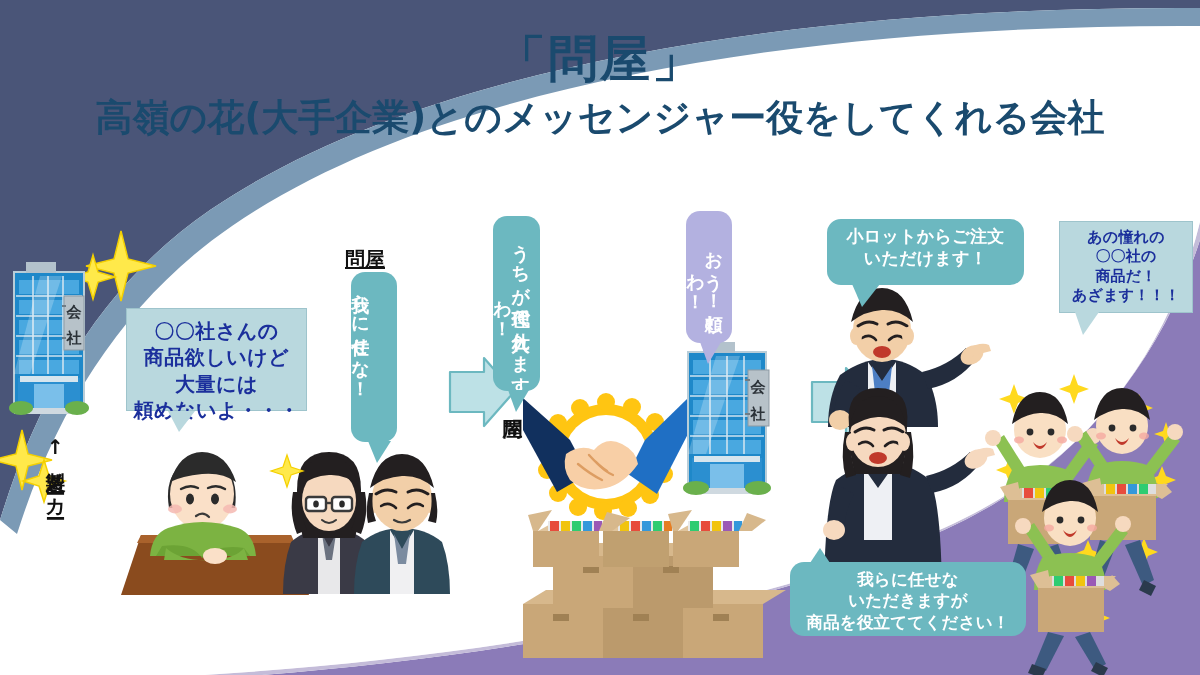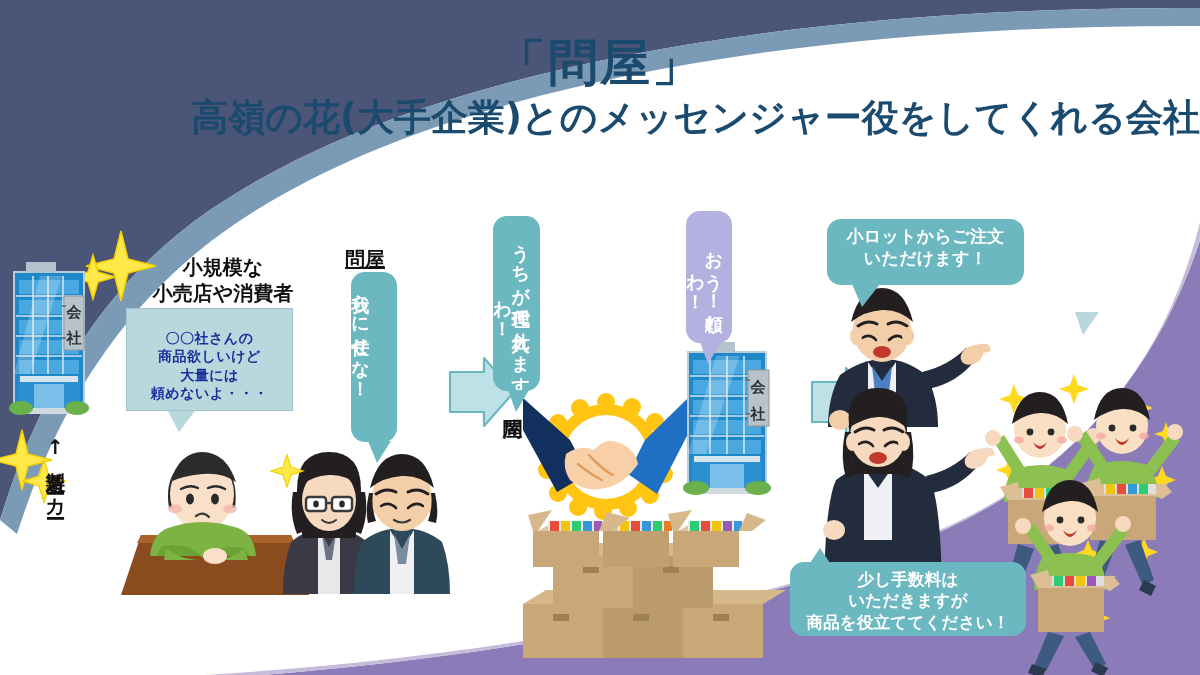--- a/index.html
+++ b/index.html
@@ -8,26 +8,25 @@
     font-family:"Liberation Sans","DejaVu Sans",sans-serif;
     background:#ffffff;position:relative;
   }
   #slide{position:absolute;left:0;top:0;width:1200px;height:675px;background:#fff;overflow:hidden;}
   .bg-svg{position:absolute;left:0;top:0;width:1200px;height:675px;}
 
   
   .title-wrap{position:absolute;left:0;top:36px;width:1200px;text-align:center;z-index:6;}
   .title-main{
     font-size:50px;font-weight:bold;color:#1a4a6e;letter-spacing:2px;line-height:1.08;
-    font-family:Liberation Serif, serif;
+    font-family:Liberation Mono, monospace;
   }
   .title-sub{
     margin-top:8px;font-size:37px;font-weight:bold;color:#1a4a6e;letter-spacing:0px;line-height:1.1;
     font-family:"DejaVu Sans","Liberation Sans",sans-serif;
-    text-align:right;
   }
 
   
   .bub{position:absolute;box-sizing:border-box;z-index:8;}
   .bub .txt{white-space:pre-line;text-align:center;}
 
   
   .bub-lite{background:#b9d8de;border:1px solid #9ec4cc;color:#1b2f9c;font-weight:bold;}
   
   .bub-teal{background:#6cb8c0;border-radius:14px;color:#ffffff;font-weight:bold;}
@@ -36,22 +35,22 @@
 
   .tail{position:absolute;width:0;height:0;z-index:8;}
 
   
   .vert{writing-mode:vertical-rl;text-orientation:upright;}
 
   .label{position:absolute;color:#111;font-weight:bold;z-index:9;
          font-family:"DejaVu Sans","Liberation Sans",sans-serif;}
 
   
-  #b-consumer{left:126px;top:308px;width:167px;height:103px;padding-top:20px;
-              font-size:14px;line-height:1.32;letter-spacing:0.5px;}
+  #b-consumer{left:126px;top:308px;width:181px;height:103px;padding-top:9px;
+              font-size:20px;line-height:1.32;letter-spacing:0.5px;}
   #b-consumer-tail{left:168px;top:411px;border-left:11px solid transparent;border-right:16px solid transparent;border-top:21px solid #b9d8de;}
 
   #b-wholesaler-reply{left:351px;top:272px;width:46px;height:170px;padding-top:9px;
                       font-size:18px;line-height:1.02;letter-spacing:1px;}
   #b-wholesaler-reply-tail{left:368px;top:441px;border-left:9px solid transparent;border-right:14px solid transparent;border-top:22px solid #6cb8c0;}
 
   #b-agent{left:493px;top:216px;width:47px;height:175px;padding-top:9px;
            font-size:18px;line-height:1.02;letter-spacing:1px;}
   #b-agent-tail{left:508px;top:390px;border-left:8px solid transparent;border-right:13px solid transparent;border-top:22px solid #6cb8c0;}
 
@@ -473,22 +472,20 @@
         <polygon points="1038,588 1030,575 1048,570 1050,582 Z" fill="#ddbf95"></polygon>
         <polygon points="1104,588 1112,575 1120,584 1110,591 Z" fill="#ddbf95"></polygon>
         <path d="M1048,632 l-14,34 l12,5 l18,-35 Z" fill="#3d5a80"></path>
         <path d="M1090,632 l16,32 l-11,6 l-20,-33 Z" fill="#3d5a80"></path>
         <path d="M1032,664 l14,5 l-4,9 l-14,-5 Z" fill="#2b3a4d"></path>
         <path d="M1096,662 l12,6 l-5,9 l-12,-6 Z" fill="#2b3a4d"></path>
       </g>
     </g>
   </svg>
 
-  <div class="label" id="lab-consumer" style="white-space:pre-line;">小規模な
-小売店や消費者</div>
   <div class="label" id="lab-wholesaler-top">問屋</div>
   <div class="label vert" id="lab-wholesaler-mid">問屋</div>
   <div class="label" id="lab-maker">
     <span class="arrow-up">↑</span>
     <span class="vert">製造メーカー</span>
   </div>
 
   <div class="bub bub-lite" id="b-consumer">
     <div class="txt">〇〇社さんの
 商品欲しいけど
@@ -511,22 +508,28 @@
     <div class="txt vert">おう！頼むわ！</div>
   </div>
   <div class="tail" id="b-maker-ok-tail"></div>
 
   <div class="bub bub-teal" id="b-smalllot">
     <div class="txt">小ロットからご注文
 いただけます！</div>
   </div>
   <div class="tail" id="b-smalllot-tail"></div>
 
+  <div class="bub bub-lite" id="b-admire">
+    <div class="txt">あの憧れの
+〇〇社の
+商品だ！
+あざます！！！</div>
+  </div>
   <div class="tail" id="b-admire-tail"></div>
 
   <div class="tail" id="b-fee-tail"></div>
   <div class="bub bub-teal" id="b-fee">
-    <div class="txt">少し手数料は
+    <div class="txt">我らに任せな
 いただきますが
 商品を役立ててください！</div>
   </div>
 
 </div>
 
 </body></html>

